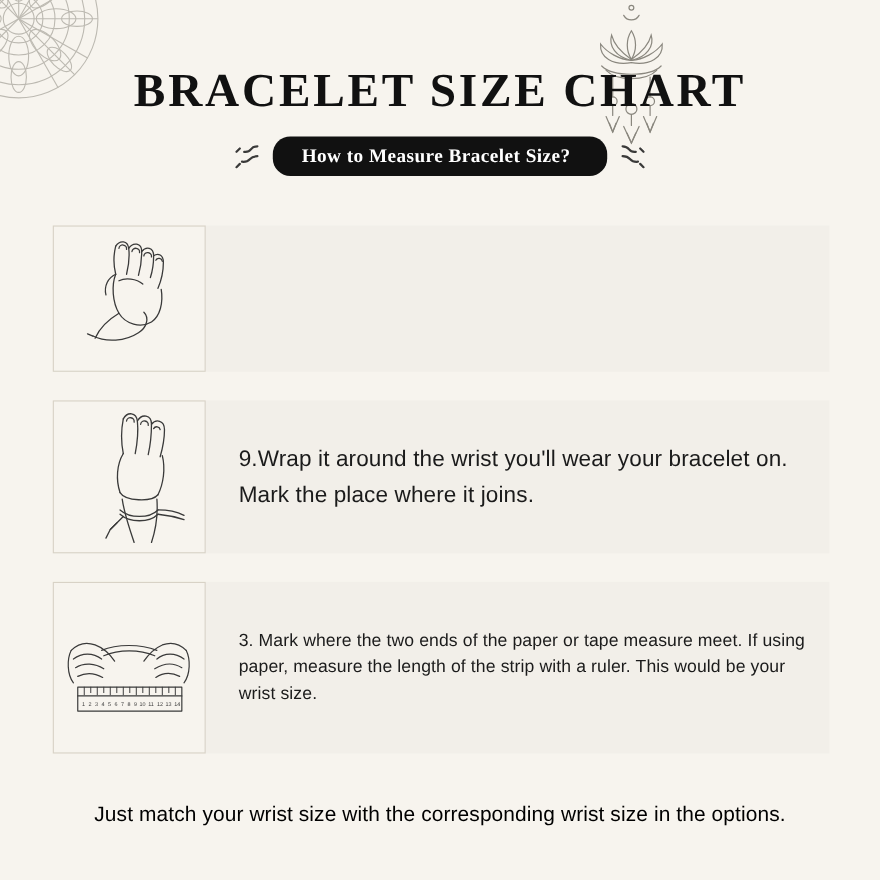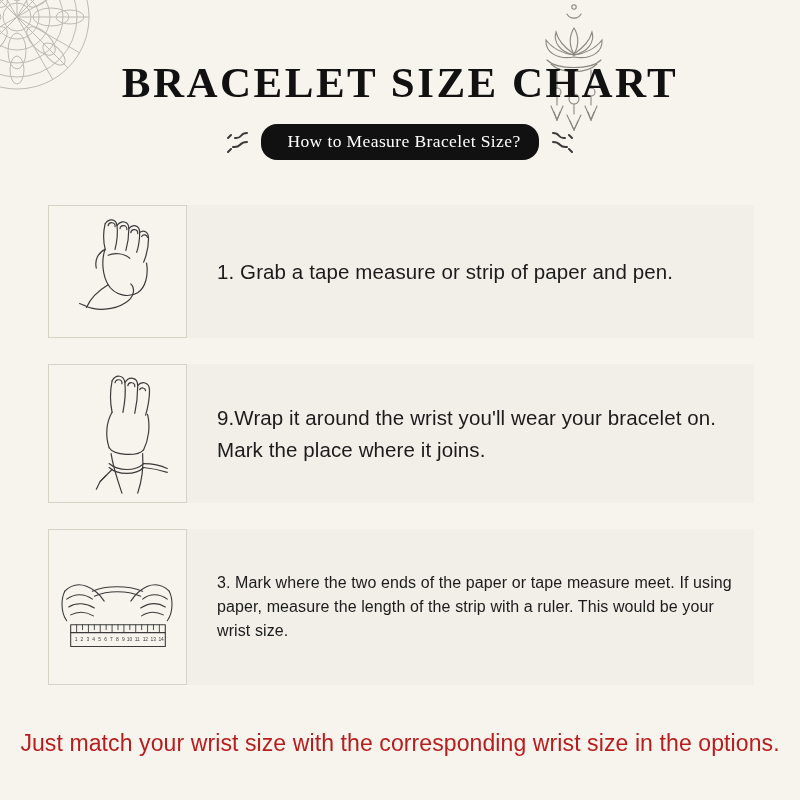--- a/index.html
+++ b/index.html
@@ -73,23 +73,23 @@
   }
   .flourish {
     width: 26px;
     height: 26px;
     opacity: 0.85;
   }
   .pill {
     background: #111;
     color: #fff;
     border-radius: 16px;
-    padding: 7px 18px 8px 26px;
+    padding: 7px 33px 8px 26px;
     font-family: "Liberation Serif", serif;
-    font-weight: 400;
+    font-weight: 700;
     font-size: 17.5px;
     letter-spacing: 0.4px;
     white-space: nowrap;
   }
 
   
   .steps {
     position: absolute;
     top: 205px;
     left: 48px;
@@ -128,22 +128,22 @@
   }
   .step.s3 .step-text { font-size: 16px; line-height: 1.52; }
 
   
   .footer {
     position: absolute;
     top: 730px;
     left: 0;
     width: 800px;
     text-align: center;
-    font-size: 23px;
-    color: #b91c1c;
+    font-size: 19px;
+    color: #000000;
     letter-spacing: 0.1px;
   }
 </style>
 </head>
 <body>
 
 <div class="page">
 
   <div class="mandala">
     <svg viewBox="0 0 150 150" xmlns="http://www.w3.org/2000/svg">
@@ -284,21 +284,20 @@
             <path d="M72 23 a3.5 3.5 0 0 1 7 1"></path>
             <path d="M83 27 a3.5 3.5 0 0 1 7 1"></path>
             <path d="M94 31 a3.2 3.2 0 0 1 6 1"></path>
 
             <path d="M36 101 C48 107 66 106 78 98 C86 93 88 84 83 79"></path>
             <path d="M60 80 C50 86 42 94 38 103"></path>
             <path d="M36 101 L31 99"></path>
           </g>
         </svg>
       </div>
-      <div class="step-text">1. Grab a tape measure or strip of paper and pen.</div>
     </div>
 
     <div class="step s2">
       <div class="thumb">
         <svg viewBox="0 0 139 139" xmlns="http://www.w3.org/2000/svg">
           <g fill="none" stroke="#3a3a3a" stroke-width="1.2" stroke-linecap="round" stroke-linejoin="round">
 
             <path d="M64 16 C62 26 62 38 64 48"></path>
             <path d="M64 16 C68 9 76 10 77 18 C78 28 77 38 75 48"></path>
             <path d="M77 18 C81 11 90 12 90 21 C90 31 89 40 87 49"></path>

